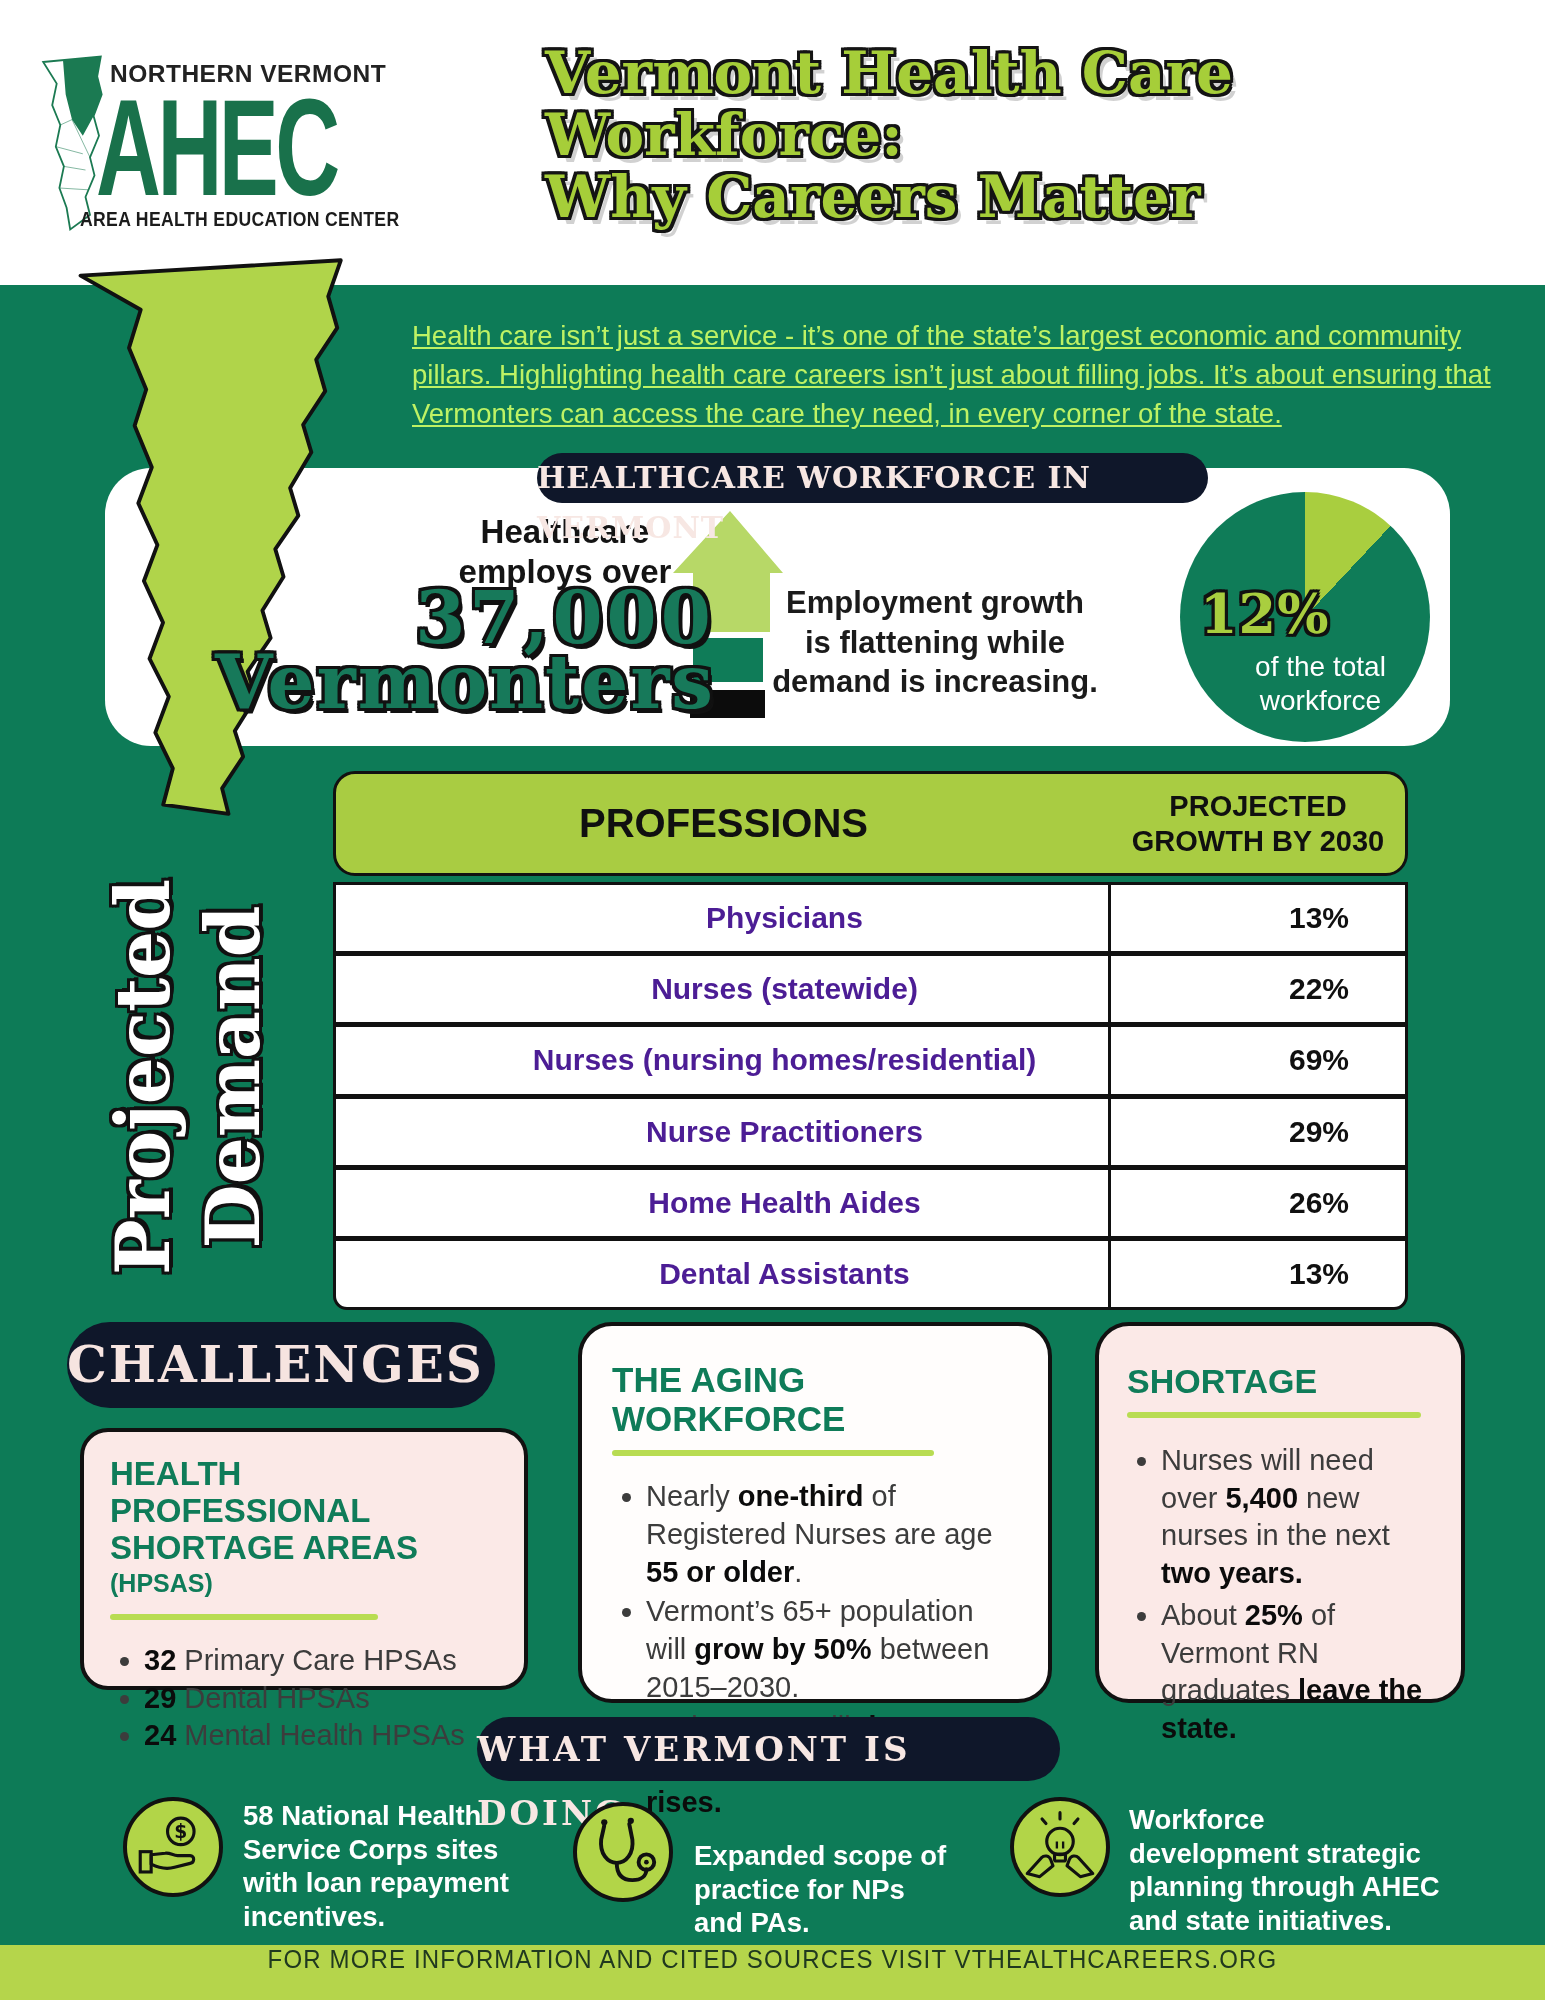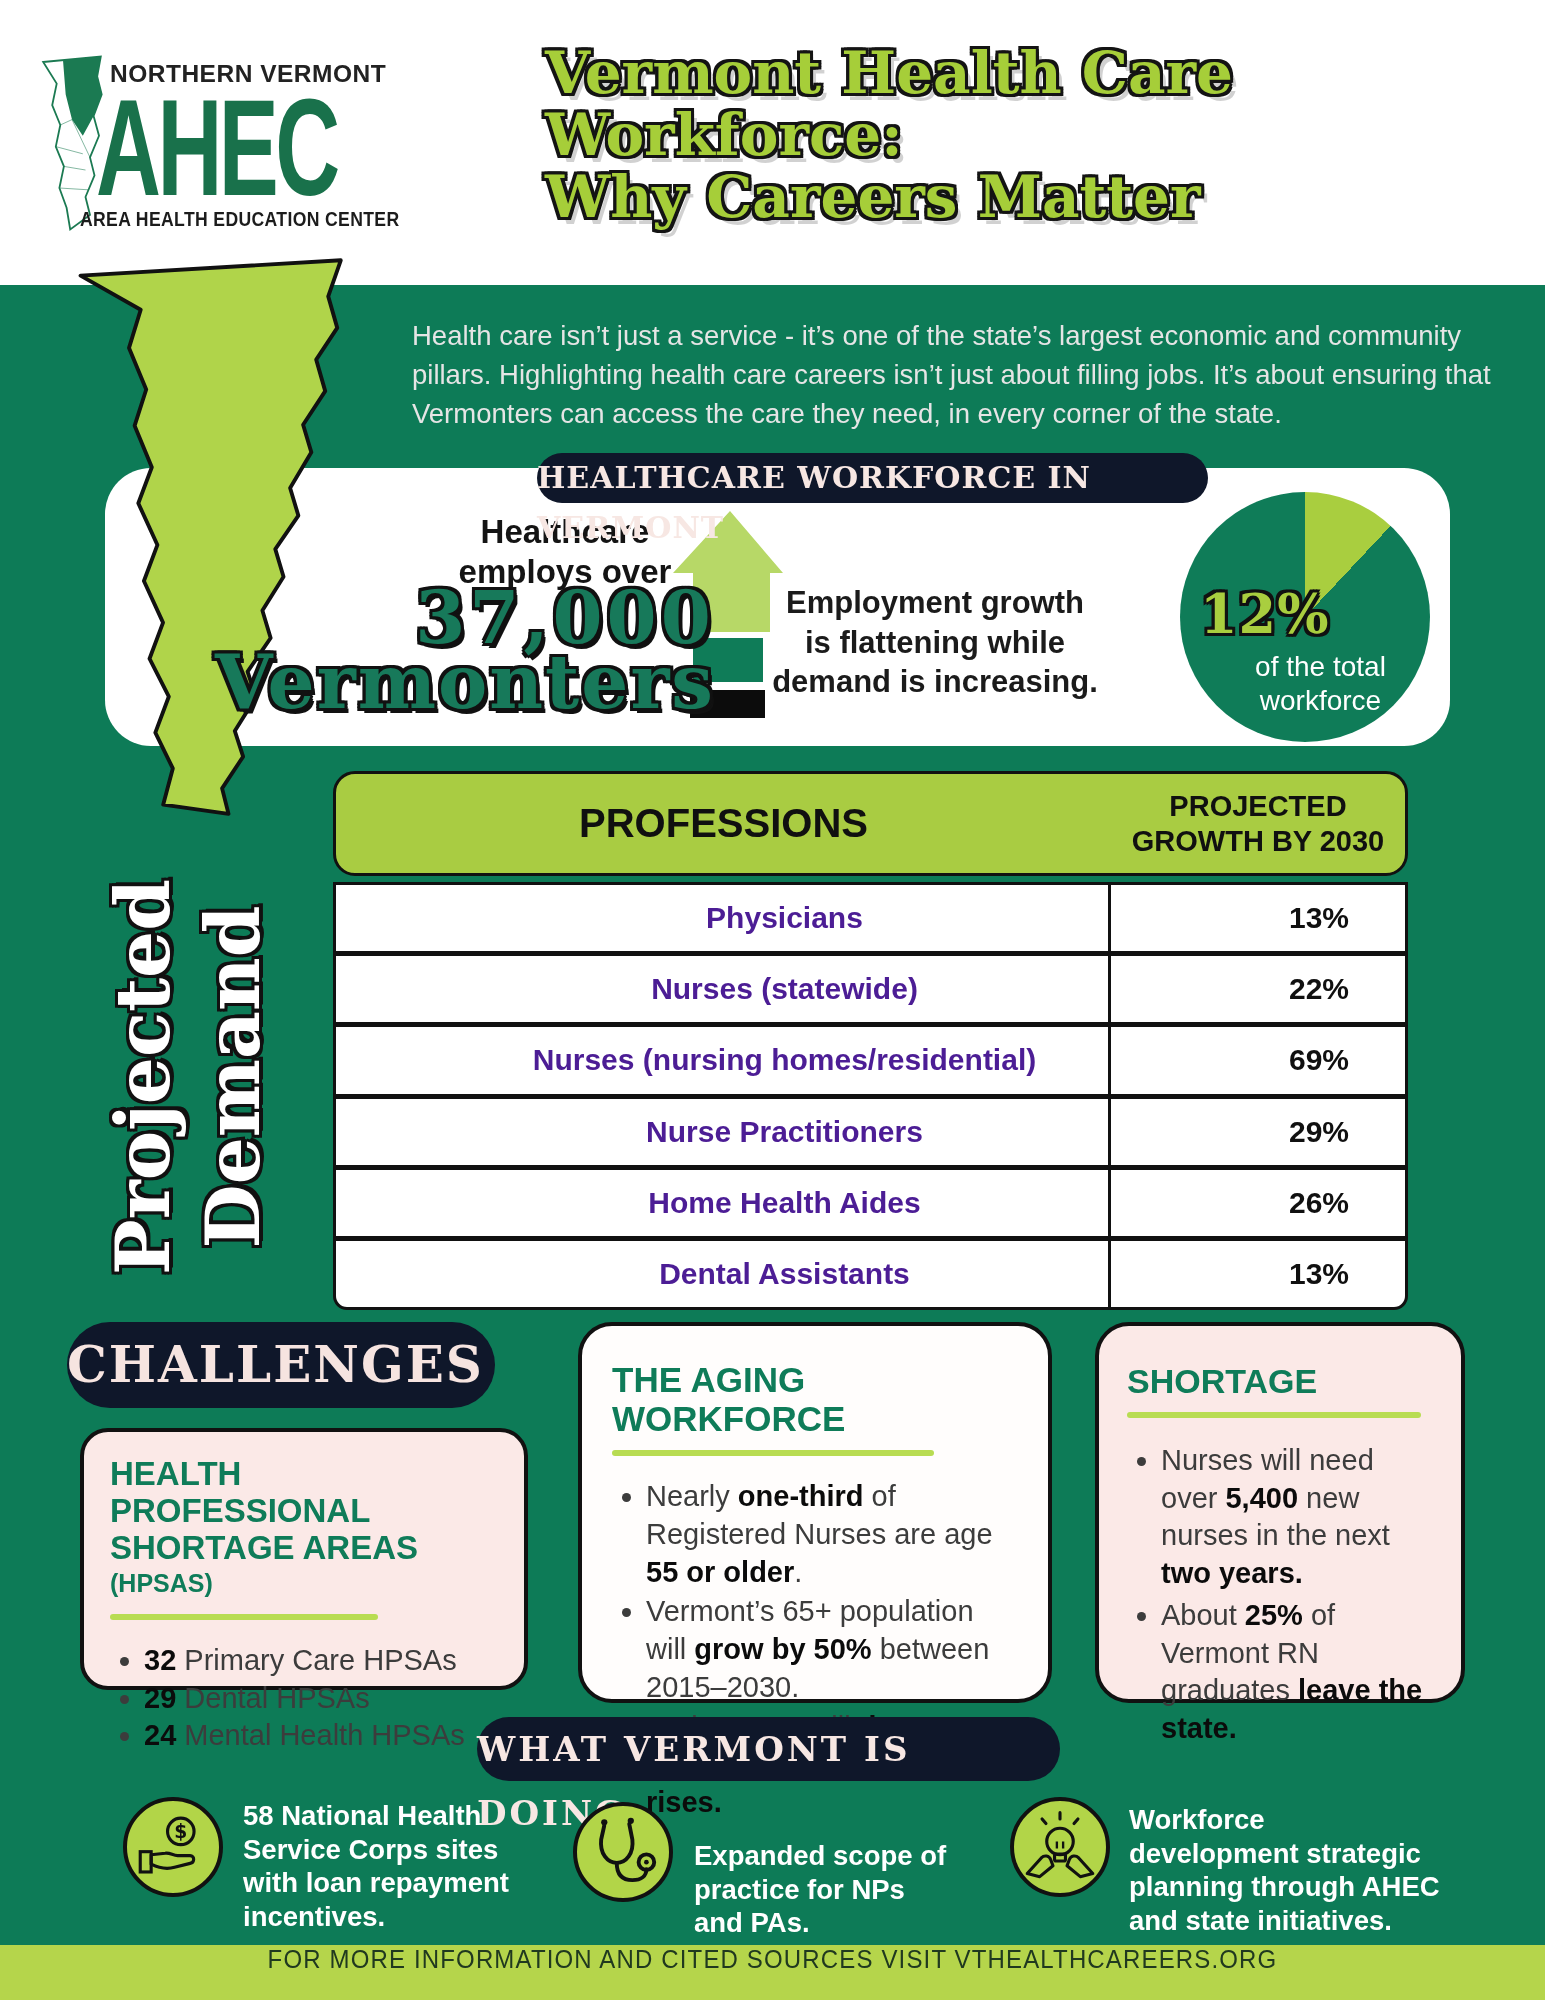--- a/index.html
+++ b/index.html
@@ -16,21 +16,21 @@
   .logo-sub{left:80px;top:208px;font:700 20px "Liberation Sans",sans-serif;color:#1c1c1c;
     transform:scaleX(.88);transform-origin:left top;letter-spacing:.4px;}
   .main-title{left:545px;top:42px;width:820px;font:700 58px "DejaVu Serif",serif;line-height:1.07;
     color:#a6ce39;
     text-shadow:-3px -3px 0 #141414,-3px 0 0 #141414,-3px 3px 0 #141414,0 -3px 0 #141414,0 3px 0 #141414,
       3px -3px 0 #141414,3px 0 0 #141414,3px 3px 0 #141414,2px 2px 0 #141414,-2px -2px 0 #141414,
       6px 7px 0 rgba(0,0,0,.18);}
 
   
   .intro{left:412px;top:316px;width:1085px;font:400 27.5px "Liberation Sans",sans-serif;
-    color:#e5e5e5;line-height:1.42;}
+    color:#bef264;line-height:1.42;text-decoration:underline;}
 
   
   .vt-sil{left:52px;top:240px;transform:rotate(3deg);transform-origin:50% 10%;}
 
   
   .banner-pill{background:#0f172a;color:#f7e7e3;font-family:"DejaVu Serif",serif;font-weight:700;
     text-align:left;}
   .pill-workforce{left:537px;top:453px;width:671px;height:50px;border-radius:26px;
     font-size:30px;line-height:50px;letter-spacing:1px;z-index:6;}
   .white-card{left:105px;top:468px;width:1345px;height:278px;background:#ffffff;border-radius:46px;z-index:1;}

